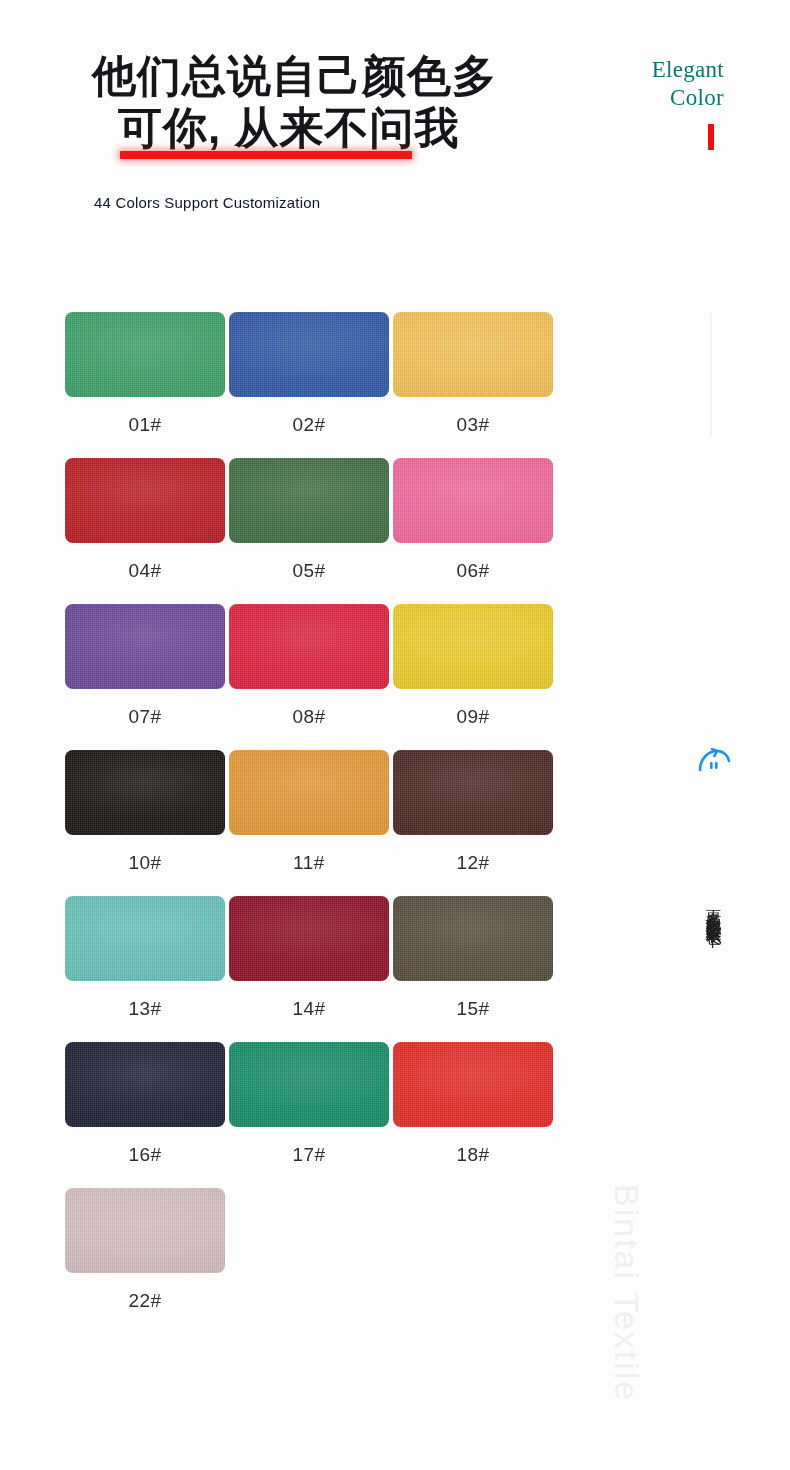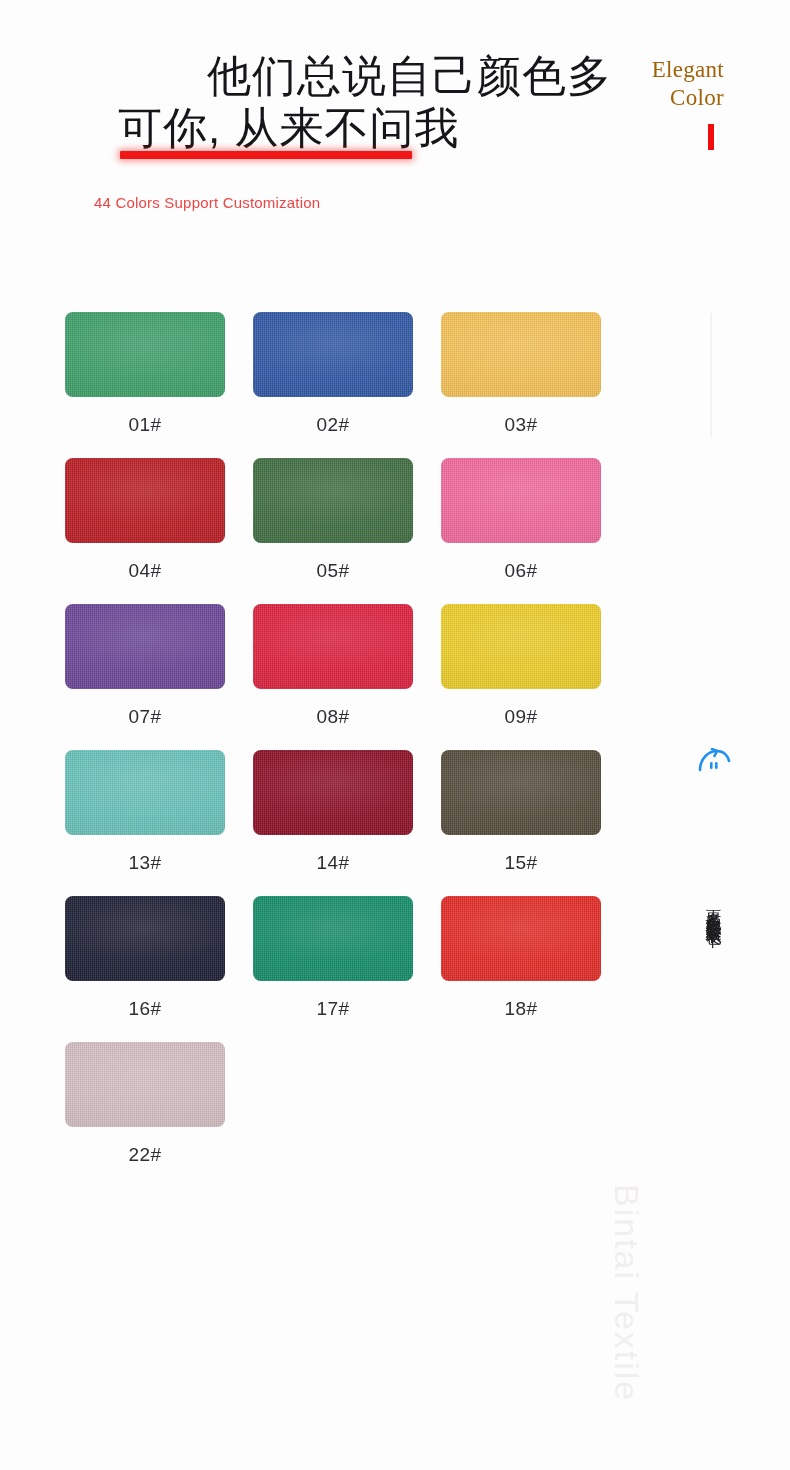--- a/index.html
+++ b/index.html
@@ -24,27 +24,26 @@
     height: 300px;
   }
   .headline {
     position: absolute;
     left: 92px;
     top: 50px;
     width: 520px;
   }
   .headline-line {
     font-family: "Liberation Sans", sans-serif;
-    font-weight: normal;
+    font-weight: bold;
     font-size: 44px;
     line-height: 52px;
     letter-spacing: 1px;
     color: #16161a;
     white-space: nowrap;
-    text-align: right;
   }
   .headline-line2-wrap {
     position: relative;
     display: inline-block;
     margin-left: 26px;
   }
   .headline-underline {
     position: absolute;
     left: 2px;
     top: 49px;
@@ -55,37 +54,37 @@
     box-shadow: 0 0 7px 2px rgba(242,23,23,0.45);
   }
   .subtitle {
     position: absolute;
     left: 94px;
     top: 194px;
     font-family: "Liberation Sans", sans-serif;
     font-size: 15px;
     font-weight: 400;
     letter-spacing: 0.2px;
-    color: #ef4444;
+    color: #0f172a;
     white-space: nowrap;
   }
 
   
   .elegant-block {
     position: absolute;
     right: 66px;
     top: 56px;
     text-align: right;
     width: 180px;
   }
   .elegant-word {
     font-family: "Liberation Serif", serif;
     font-size: 23px;
     line-height: 28px;
-    color: #a16207;
+    color: #0f766e;
     letter-spacing: 0.3px;
   }
   .elegant-bar {
     width: 6px;
     height: 26px;
     background: #f20d0d;
     margin-left: auto;
     margin-top: 12px;
     margin-right: 10px;
   }
@@ -102,21 +101,21 @@
 
   
   .grid {
     position: absolute;
     left: 65px;
     top: 312px;
     width: 520px;
   }
   .row {
     display: flex;
-    gap: 28px;
+    gap: 4px;
     margin-bottom: 22px;
   }
   .cell {
     width: 160px;
   }
   .swatch {
     width: 160px;
     height: 85px;
     border-radius: 8px;
     position: relative;
@@ -267,20 +266,34 @@
         <div class="swatch" style="background: rgb(224, 31, 62);"></div>
         <div class="cell-label">08#</div>
       </div>
       <div class="cell">
         <div class="swatch" style="background: rgb(239, 207, 40);"></div>
         <div class="cell-label">09#</div>
       </div>
     </div>
     <div class="row">
       <div class="cell">
+        <div class="swatch" style="background: rgb(23, 19, 19);"></div>
+        <div class="cell-label">10#</div>
+      </div>
+      <div class="cell">
+        <div class="swatch" style="background: rgb(230, 154, 55);"></div>
+        <div class="cell-label">11#</div>
+      </div>
+      <div class="cell">
+        <div class="swatch" style="background: rgb(74, 38, 34);"></div>
+        <div class="cell-label">12#</div>
+      </div>
+    </div>
+    <div class="row">
+      <div class="cell">
         <div class="swatch" style="background: rgb(104, 195, 187);"></div>
         <div class="cell-label">13#</div>
       </div>
       <div class="cell">
         <div class="swatch" style="background: rgb(142, 15, 38);"></div>
         <div class="cell-label">14#</div>
       </div>
       <div class="cell">
         <div class="swatch" style="background: rgb(84, 76, 59);"></div>
         <div class="cell-label">15#</div>

